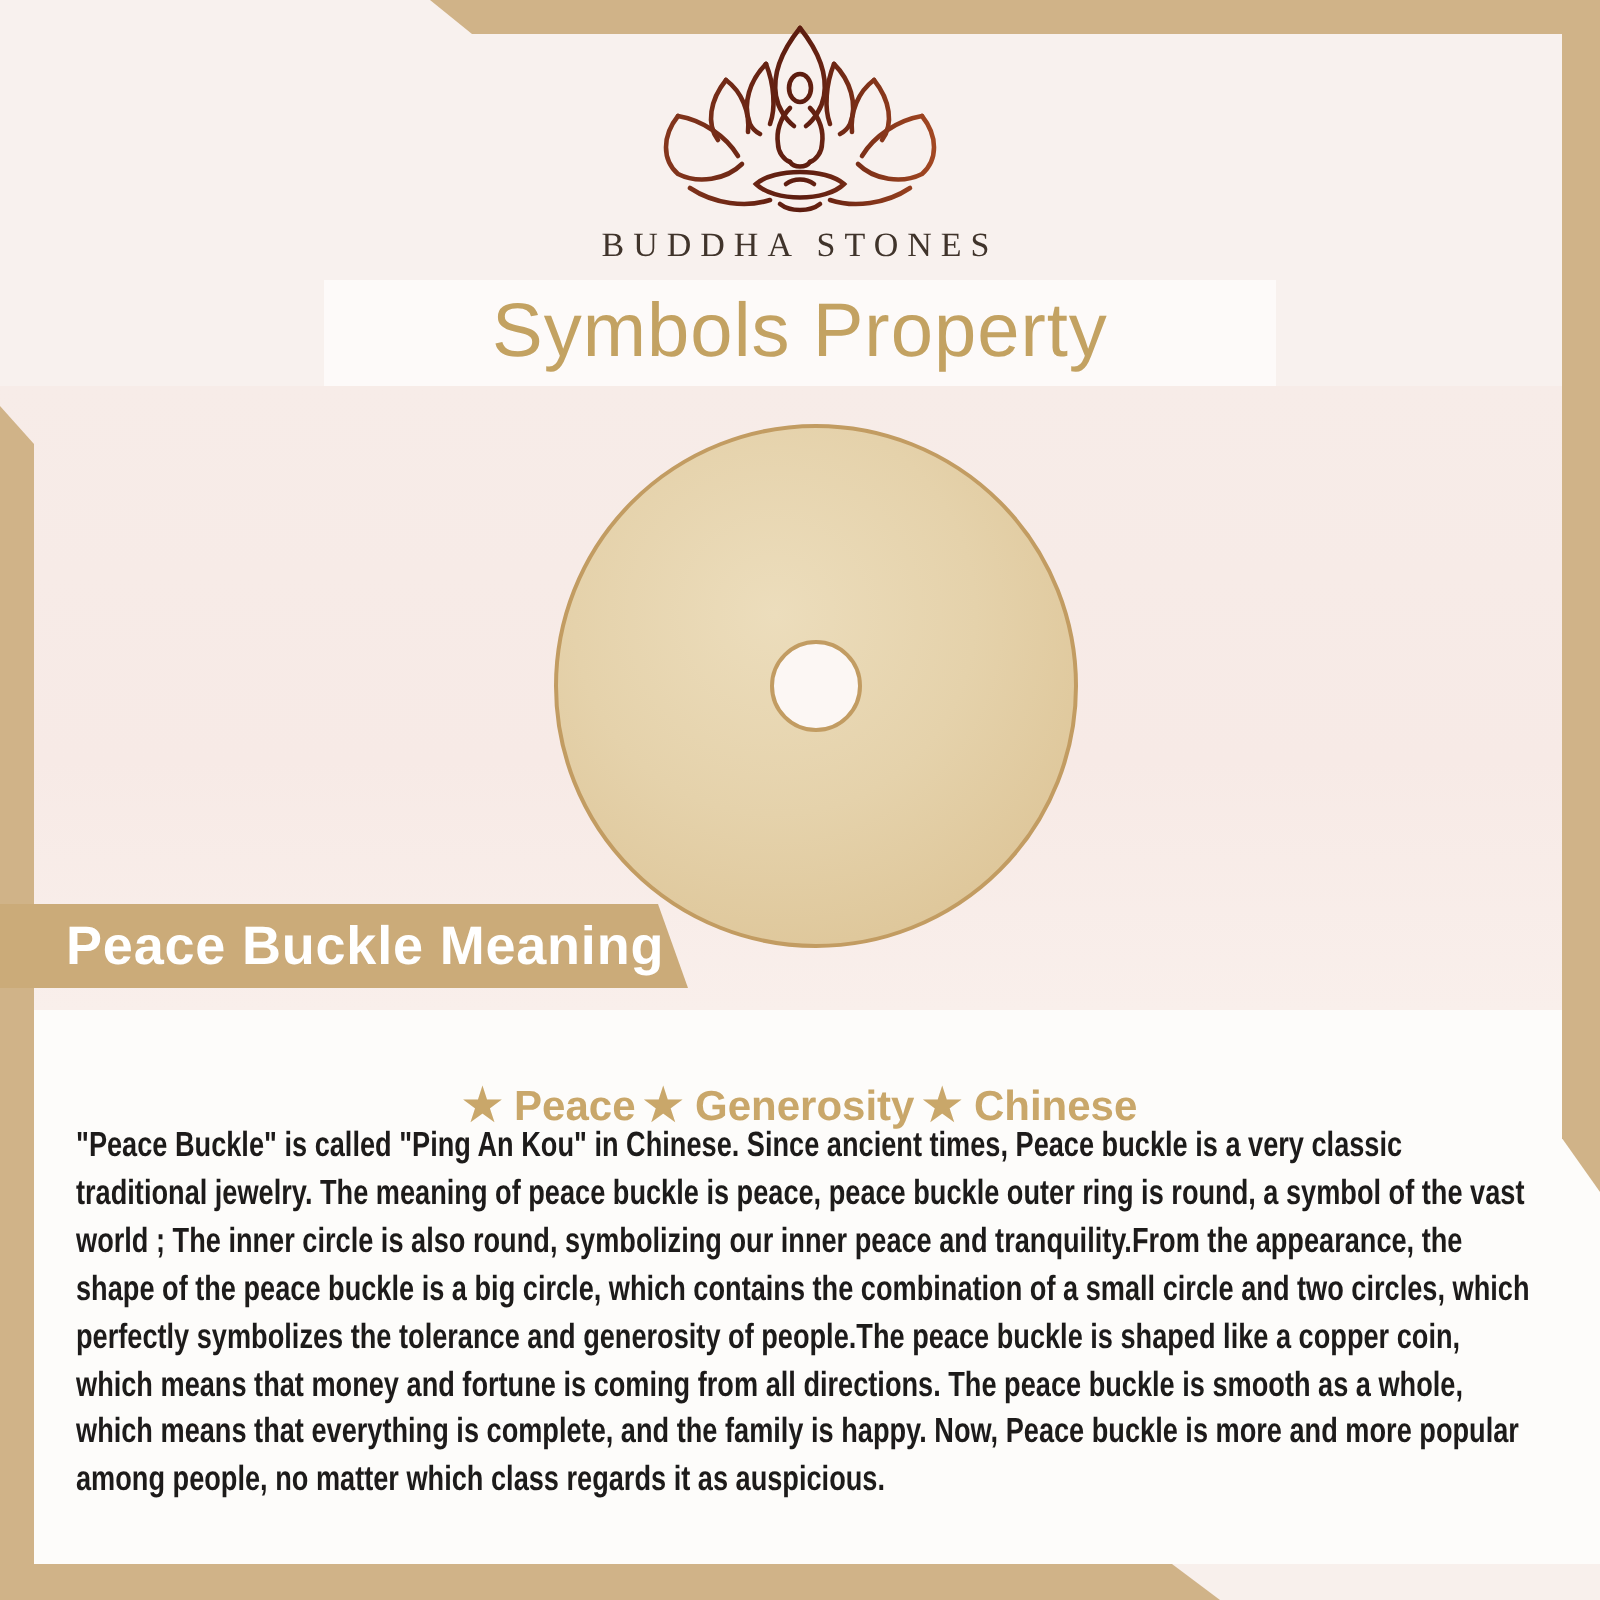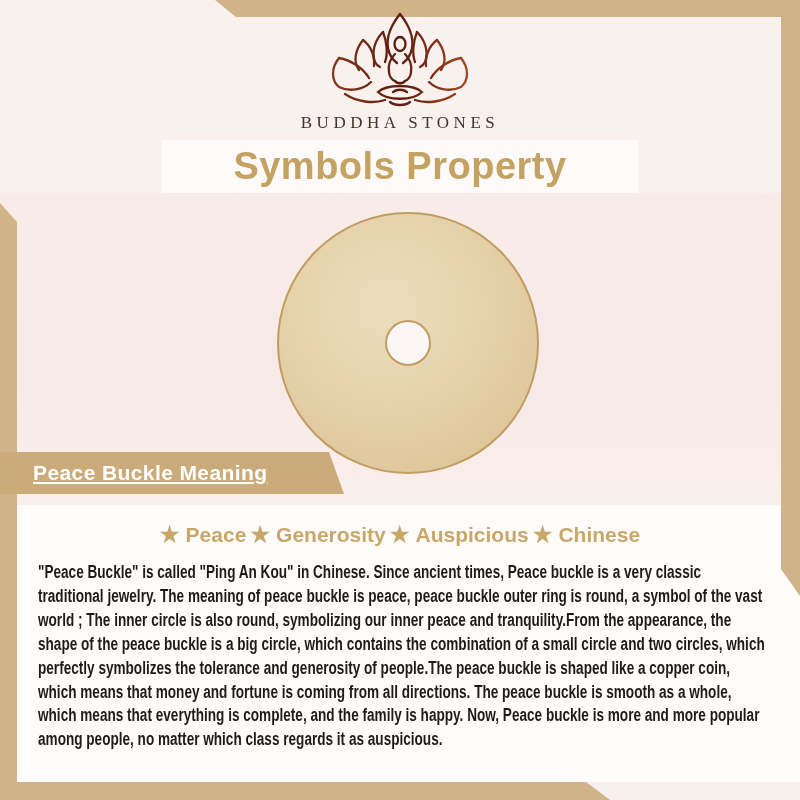--- a/index.html
+++ b/index.html
@@ -23,37 +23,37 @@
   .strip-bottom{left:0;top:782px;width:610px;height:18px;
     clip-path:polygon(0 0,586px 0,100% 100%,0 100%);}
 
   
   .logo{position:absolute;left:50%;top:8px;transform:translateX(-50%);}
   .brand-name{position:absolute;left:0;top:113px;width:800px;text-align:center;
     font-family:"Liberation Serif",serif;font-size:17px;letter-spacing:4.5px;
     color:#40342b;}
   .title-band{position:absolute;left:162px;top:140px;width:476px;height:53px;
     background:#fdfaf9;display:flex;align-items:center;justify-content:center;}
-  .title-band h1{margin:0;font-size:38px;font-weight:bold;color:#c3a262;letter-spacing:0.5px;}
+  .title-band h1{margin:0;font-size:38px;font-weight:normal;color:#c3a262;letter-spacing:0.5px;}
 
   
   .buckle{position:absolute;left:277px;top:212px;width:262px;height:262px;border-radius:50%;
     background:radial-gradient(circle at 42% 36%,#ecddbc 0%,#e5d2ab 45%,#dfc89c 75%,#d9bf8e 100%);
     border:2px solid #c29c62;box-sizing:border-box;}
   .buckle-hole{position:absolute;left:50%;top:50%;width:46px;height:46px;margin:-23px 0 0 -23px;
     border-radius:50%;background:#fcf7f4;border:2px solid #c29c62;box-sizing:border-box;}
 
   
   .ribbon{position:absolute;left:0;top:452px;width:344px;height:42px;background:#cbab79;
     clip-path:polygon(0 0,329px 0,100% 100%,0 100%);}
-  .ribbon span{display:block;padding-left:33px;line-height:42px;font-size:21px;font-weight:bold;
-    color:#ffffff;letter-spacing:0.4px;text-decoration:underline;}
+  .ribbon span{display:block;padding-left:33px;line-height:42px;font-size:27px;font-weight:bold;
+    color:#ffffff;letter-spacing:0.4px;}
 
   
-  .stars{position:absolute;left:0;top:522px;width:800px;display:flex;justify-content:center;
+  .stars{position:absolute;left:0;top:540px;width:800px;display:flex;justify-content:center;
     gap:4px;color:#c9a76a;font-size:21px;font-weight:bold;}
   .star-item{white-space:nowrap;}
   .star-glyph{margin-right:6px;font-size:22px;}
 
   
   .body-text{position:absolute;left:38px;top:561px;width:940px;margin:0;
     transform:scaleX(0.776);transform-origin:0 0;
     font-size:17.5px;font-weight:bold;line-height:23.9px;color:#1d1b1a;}
 </style>
 </head>
@@ -119,19 +119,18 @@
     <div class="buckle-hole"></div>
   </div>
 
   <div class="ribbon">
     <span>Peace Buckle Meaning</span>
   </div>
 
   <div class="stars">
     <span class="star-item"><span class="star-glyph">★</span><span>Peace</span></span>
     <span class="star-item"><span class="star-glyph">★</span><span>Generosity</span></span>
-    <span class="star-item"><span class="star-glyph">★</span><span>Auspicious</span></span>
     <span class="star-item"><span class="star-glyph">★</span><span>Chinese</span></span>
   </div>
 
   <p class="body-text">"Peace Buckle" is called "Ping An Kou" in Chinese. Since ancient times, Peace buckle is a very classic traditional jewelry. The meaning of peace buckle is peace, peace buckle outer ring is round, a symbol of the vast world ; The inner circle is also round, symbolizing our inner peace and tranquility.From the appearance, the shape of the peace buckle is a big circle, which contains the combination of a small circle and two circles, which perfectly symbolizes the tolerance and generosity of people.The peace buckle is shaped like a copper coin, which means that money and fortune is coming from all directions. The peace buckle is smooth as a whole, which means that everything is complete, and the family is happy. Now, Peace buckle is more and more popular among people, no matter which class regards it as auspicious.</p>
 
 </div>
 
 </body></html>

